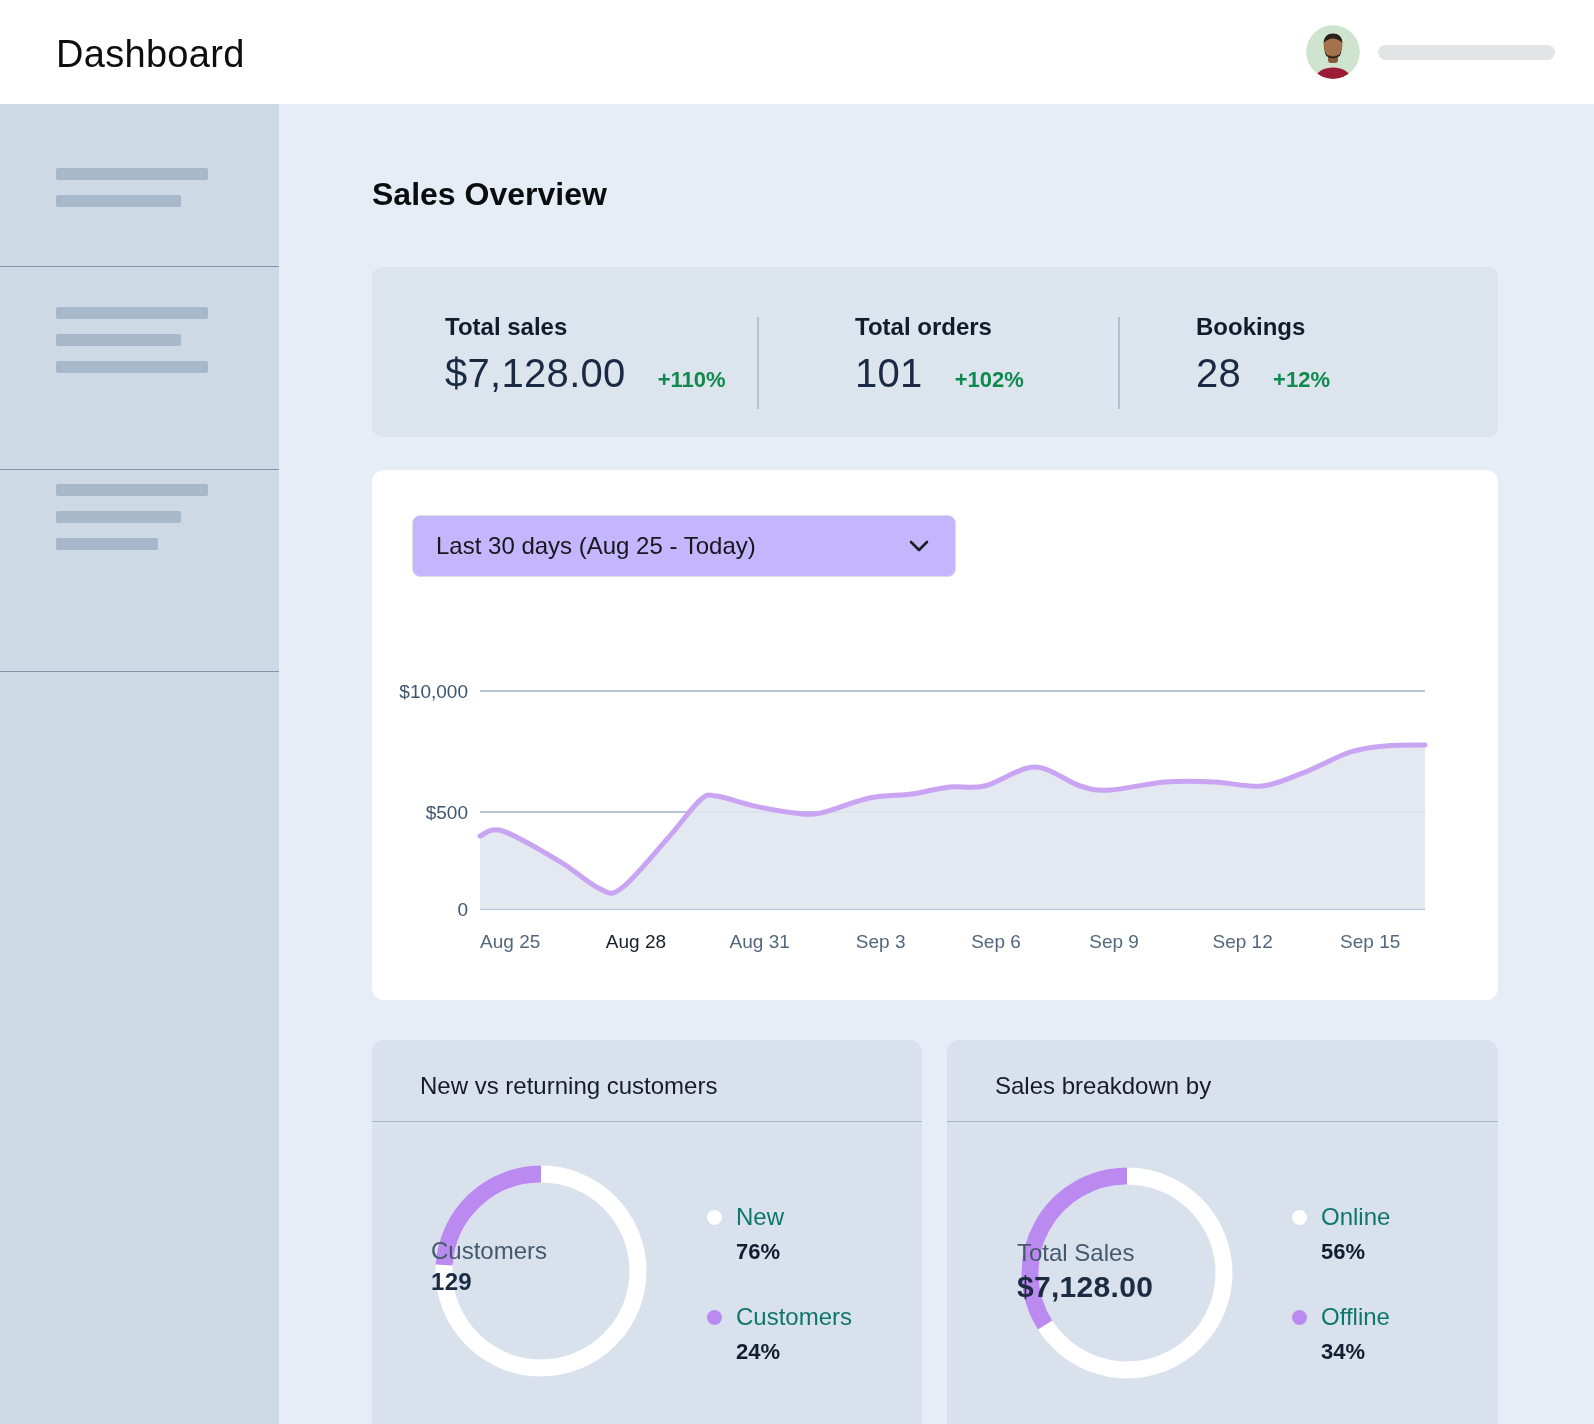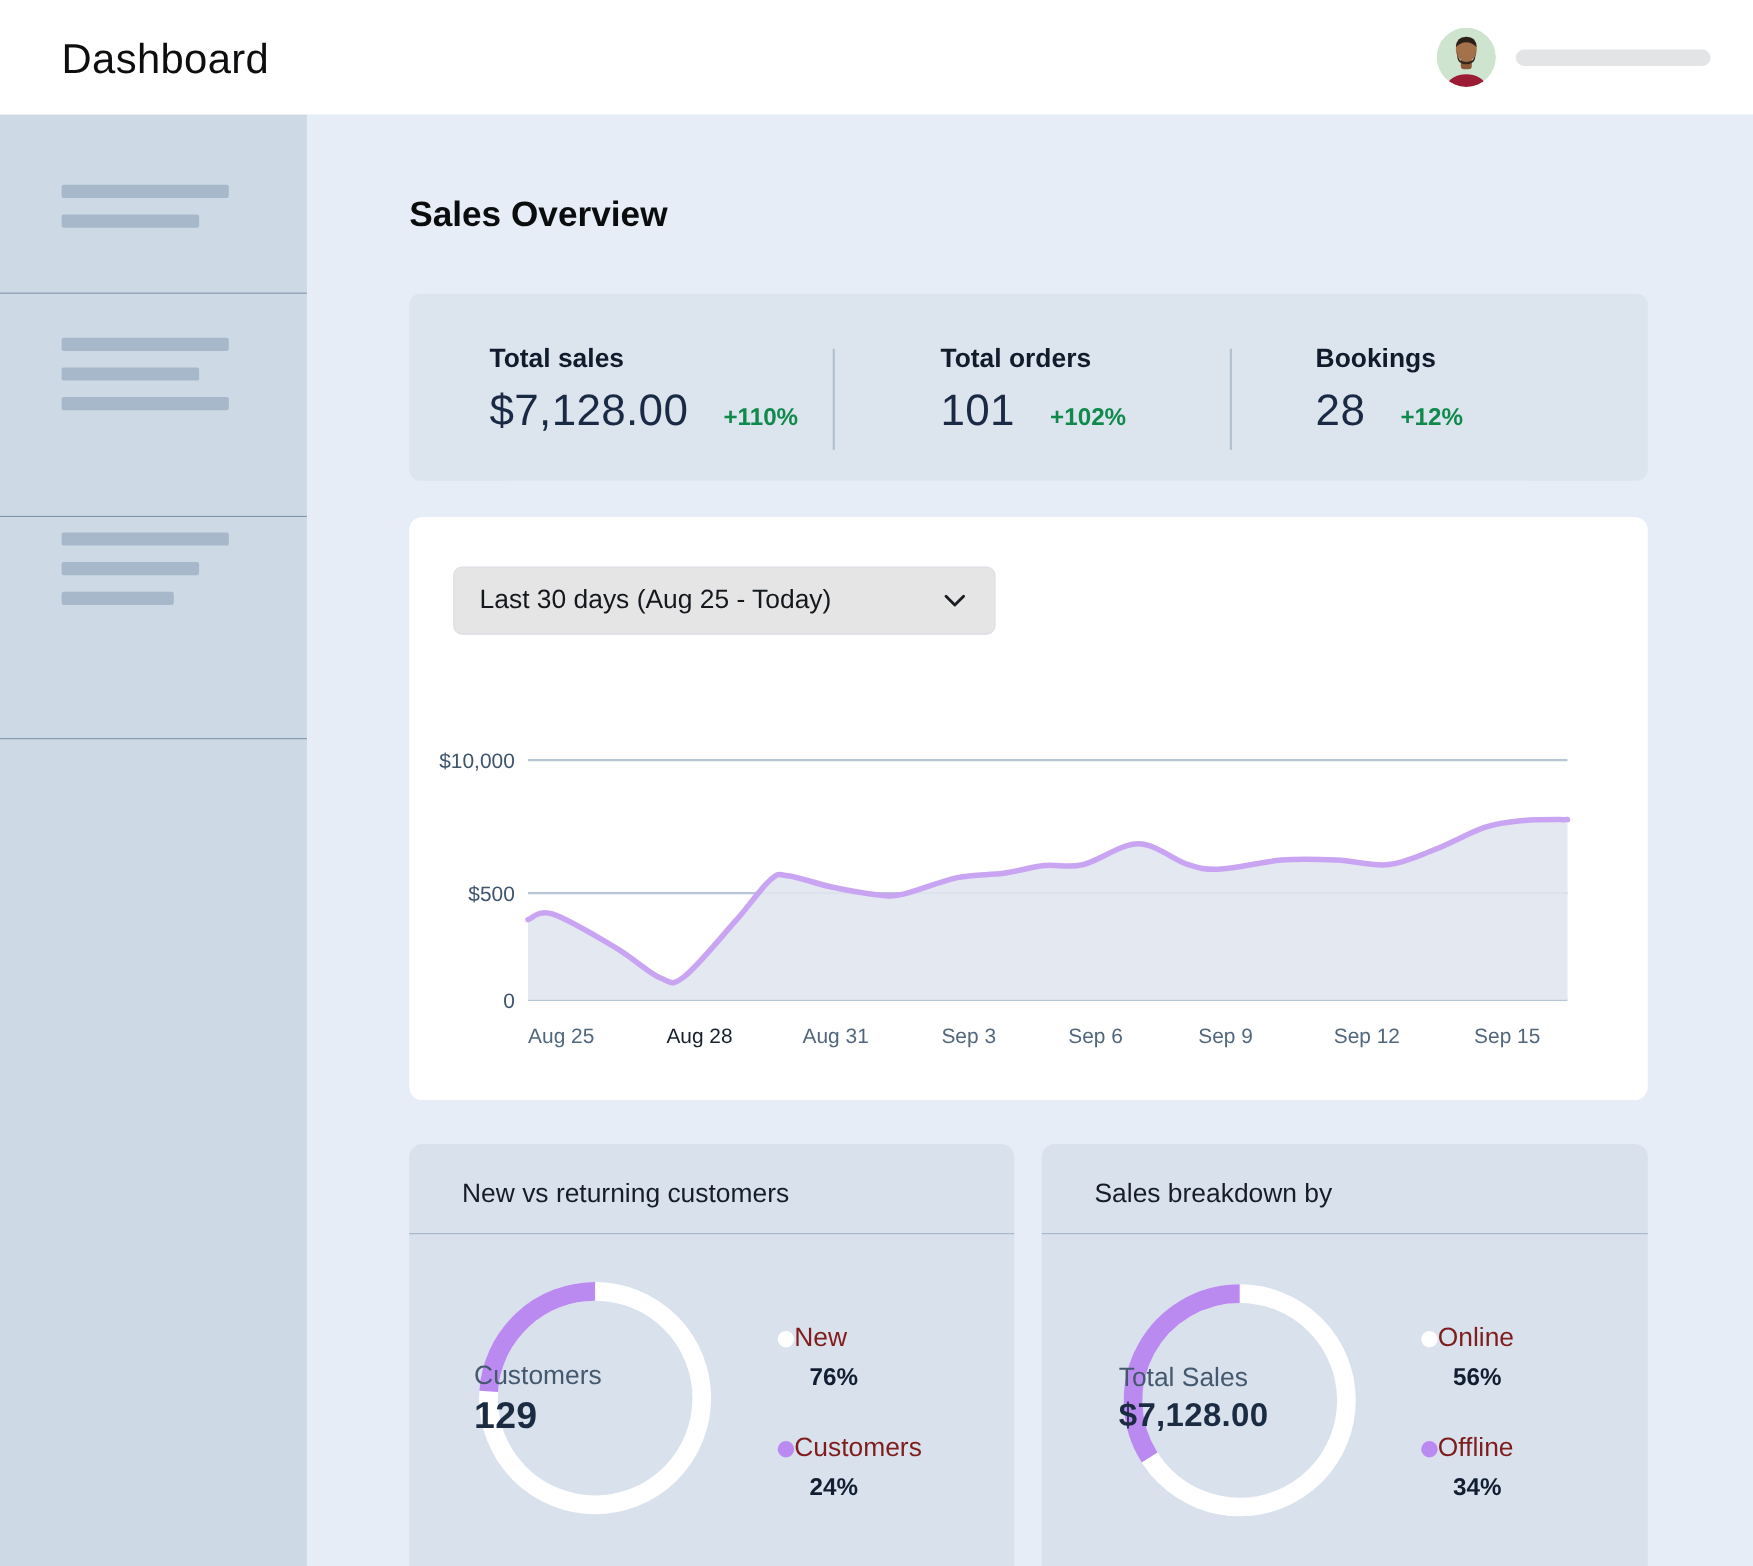--- a/index.html
+++ b/index.html
@@ -25,39 +25,39 @@
   .stat-col { position:absolute; top:46px; }
   .stat-col.c1 { left:73px; } .stat-col.c2 { left:483px; } .stat-col.c3 { left:824px; }
   .stat-label { font-size:24px; font-weight:700; color:#101b2b; }
   .stat-value-row { display:flex; align-items:baseline; margin-top:10px; }
   .stat-value { font-size:40px; font-weight:400; color:#1b2a44; letter-spacing:.3px; }
   .stat-delta { font-size:22px; font-weight:700; color:#0f8a4c; margin-left:32px; }
   .stat-divider { position:absolute; top:50px; width:2px; height:92px; background:#b3c0d0; }
   .stat-divider.d1 { left:385px; } .stat-divider.d2 { left:746px; }
   
   .chart-card { position:absolute; left:372px; top:470px; width:1126px; height:530px; background:#ffffff; border-radius:12px; }
-  .date-filter { position:absolute; left:40px; top:45px; width:493px; height:62px; background:#e5e5e5;
+  .date-filter { position:absolute; left:40px; top:45px; width:544px; height:62px; background:#c4b5fd;
     border:1px solid #d9dee6; border-radius:8px; display:flex; align-items:center; justify-content:space-between;
     padding:0 26px 0 23px; cursor:pointer; }
   .date-filter-label { font-size:24px; color:#14181d; }
   .chart-svg { position:absolute; left:0; top:0; }
   
   .mini-card { position:absolute; top:1040px; height:420px; background:#d8e1ec; border-radius:12px; }
   .mini-card.left { left:372px; width:550px; }
   .mini-card.right { left:947px; width:551px; }
   .card-head { height:82px; border-bottom:1px solid #a6b5c7; padding:32px 12px 0 48px; font-size:24px; font-weight:400; color:#161d29; }
   .donut-wrap { position:absolute; }
   .donut-center { position:absolute; width:220px; text-align:left; }
   .donut-center-label { font-size:24px; color:#44586e; }
-  .donut-center-value { font-size:34px; font-weight:700; color:#1b2b41; margin-top:3px; letter-spacing:.3px; }
+  .donut-center-value { font-size:24px; font-weight:700; color:#1b2b41; margin-top:3px; letter-spacing:.3px; }
   .mini-card.right .donut-center-value { font-size:30px; }
   .legend { position:absolute; top:163px; }
   .mini-card.left  .legend { left:335px; }
   .mini-card.right .legend { left:345px; }
-  .legend-item { display:flex; align-items:center; font-size:24px; color:#7f1d1d; }
+  .legend-item { display:flex; align-items:center; gap:14px; font-size:24px; color:#0f766e; }
   .legend-dot { width:15px; height:15px; border-radius:50%; flex:0 0 auto; }
   .legend-pct { margin:8px 0 38px 29px; font-size:22px; font-weight:700; color:#111d31; }
 </style>
 </head>
 <body>
 
 <header class="topbar">
   <div class="app-title">Dashboard</div>
   <div class="user-block">
     <div class="avatar">

